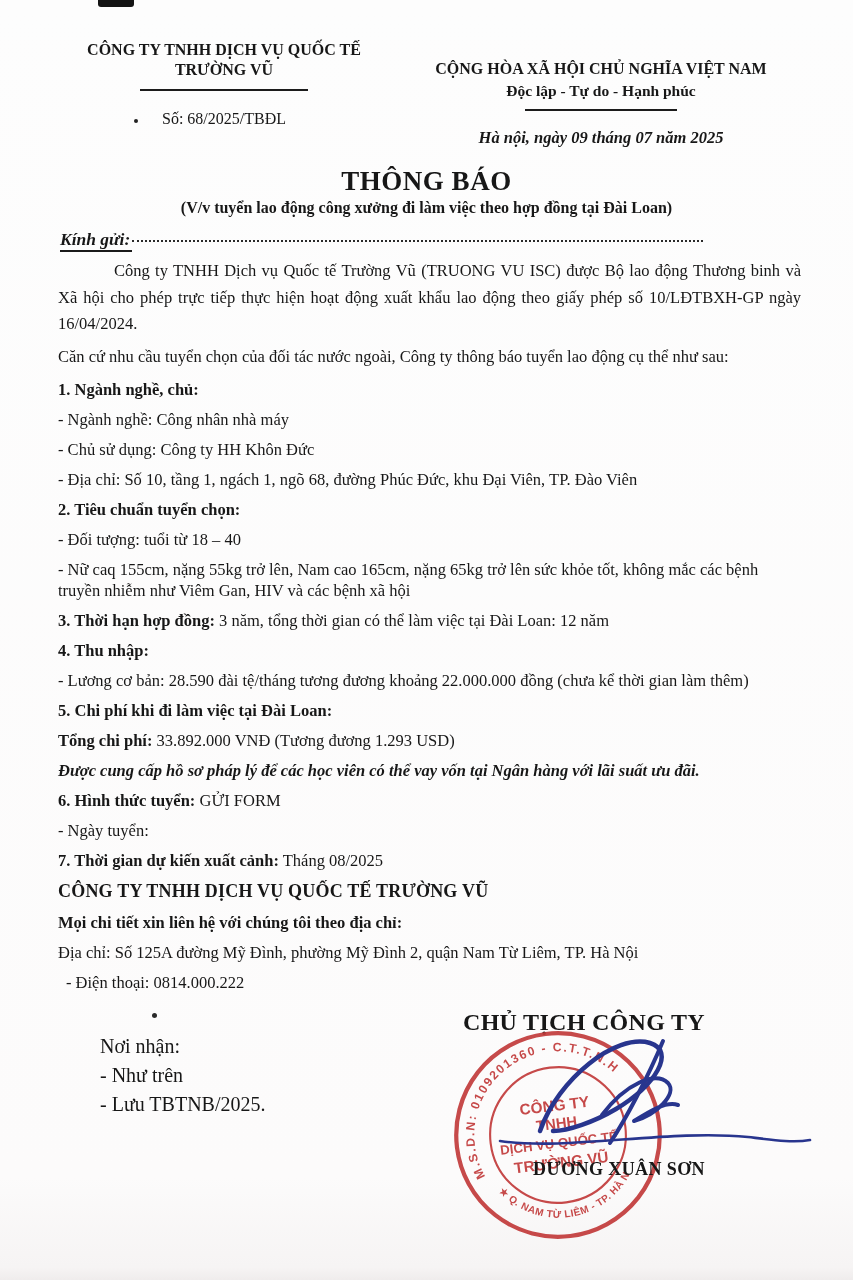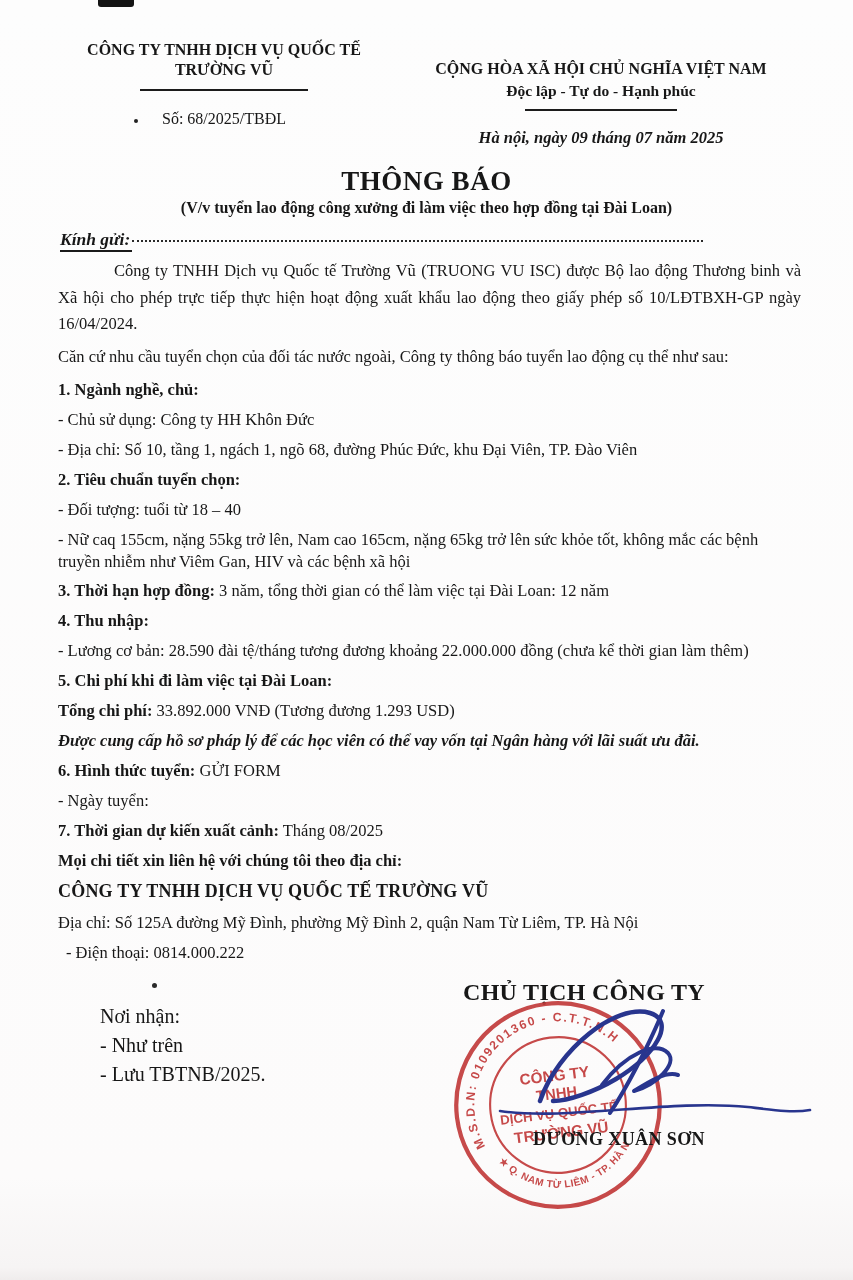--- a/index.html
+++ b/index.html
@@ -83,36 +83,37 @@
   <div class="salutation">
     <span class="salutation-label">Kính gửi:</span>
     <span class="leader"></span>
   </div>
 
   <div class="body">
     <p class="para indent">Công ty TNHH Dịch vụ Quốc tế Trường Vũ (TRUONG VU ISC) được Bộ lao động Thương binh và Xã hội cho phép trực tiếp thực hiện hoạt động xuất khẩu lao động theo giấy phép số 10/LĐTBXH-GP ngày 16/04/2024.</p>
     <p class="para">Căn cứ nhu cầu tuyển chọn của đối tác nước ngoài, Công ty thông báo tuyển lao động cụ thể như sau:</p>
 
     <div class="line"><span class="b">1. Ngành nghề, chủ:</span><span></span></div>
+    <div class="line"><span class="b"></span><span>- Ngành nghề: Công nhân nhà máy</span></div>
     <div class="line"><span class="b"></span><span>- Chủ sử dụng: Công ty HH Khôn Đức</span></div>
     <div class="line"><span class="b"></span><span>- Địa chỉ: Số 10, tầng 1, ngách 1, ngõ 68, đường Phúc Đức, khu Đại Viên, TP. Đào Viên</span></div>
     <div class="line"><span class="b">2. Tiêu chuẩn tuyển chọn:</span><span></span></div>
     <div class="line"><span class="b"></span><span>- Đối tượng: tuổi từ 18 – 40</span></div>
     <div class="line"><span class="b"></span><span>- Nữ caq 155cm, nặng 55kg trở lên, Nam cao 165cm, nặng 65kg trở lên sức khỏe tốt, không mắc các bệnh truyền nhiễm như Viêm Gan, HIV và các bệnh xã hội</span></div>
     <div class="line"><span class="b">3. Thời hạn hợp đồng:</span><span> 3 năm, tổng thời gian có thể làm việc tại Đài Loan: 12 năm</span></div>
     <div class="line"><span class="b">4. Thu nhập:</span><span></span></div>
     <div class="line"><span class="b"></span><span>- Lương cơ bản: 28.590 đài tệ/tháng tương đương khoảng 22.000.000 đồng (chưa kể thời gian làm thêm)</span></div>
     <div class="line"><span class="b">5. Chi phí khi đi làm việc tại Đài Loan:</span><span></span></div>
     <div class="line"><span class="b">Tổng chi phí:</span><span> 33.892.000 VNĐ (Tương đương 1.293 USD)</span></div>
     <div class="line note"><span class="b">Được cung cấp hồ sơ pháp lý để các học viên có thể vay vốn tại Ngân hàng với lãi suất ưu đãi.</span><span></span></div>
     <div class="line"><span class="b">6. Hình thức tuyển:</span><span> GỬI FORM</span></div>
     <div class="line"><span class="b"></span><span>- Ngày tuyển:</span></div>
     <div class="line"><span class="b">7. Thời gian dự kiến xuất cảnh:</span><span> Tháng 08/2025</span></div>
+    <div class="line company-big"><span class="b">CÔNG TY TNHH DỊCH VỤ QUỐC TẾ TRƯỜNG VŨ</span><span></span></div>
     <div class="line"><span class="b">Mọi chi tiết xin liên hệ với chúng tôi theo địa chỉ:</span><span></span></div>
-    <div class="line company-big"><span class="b">CÔNG TY TNHH DỊCH VỤ QUỐC TẾ TRƯỜNG VŨ</span><span></span></div>
     <div class="line"><span class="b"></span><span>Địa chỉ: Số 125A đường Mỹ Đình, phường Mỹ Đình 2, quận Nam Từ Liêm, TP. Hà Nội</span></div>
     <div class="line pl1"><span class="b"></span><span>- Điện thoại: 0814.000.222</span></div>
   </div>
 
   <div class="footer">
     <span class="recip-dot"></span>
     <div class="recipients">
       <div class="r-title">Nơi nhận:</div>
       <div>- Như trên</div>
       <div>- Lưu TBTNB/2025.</div>

